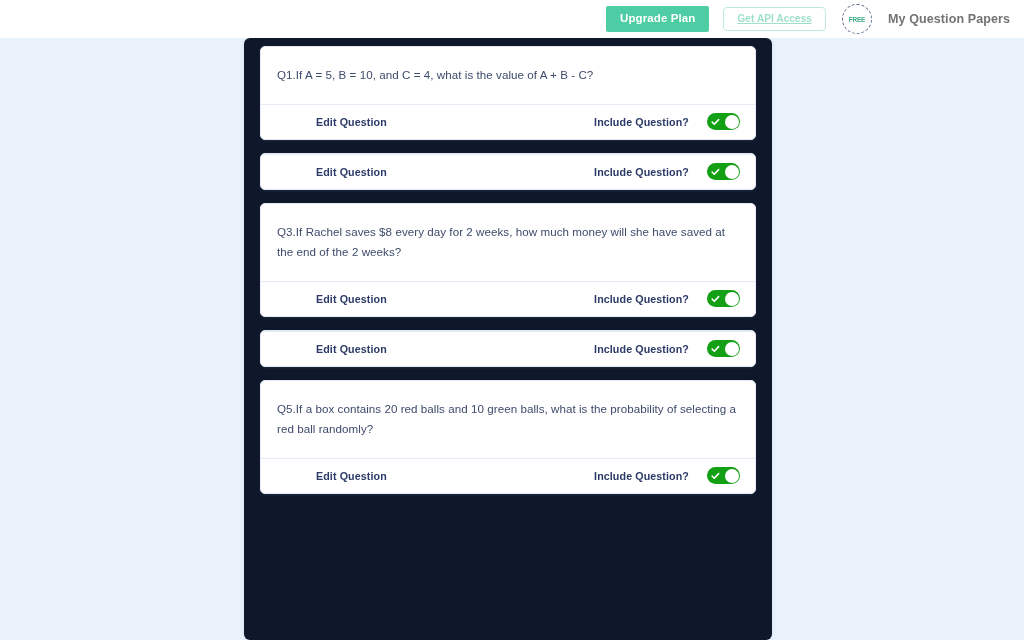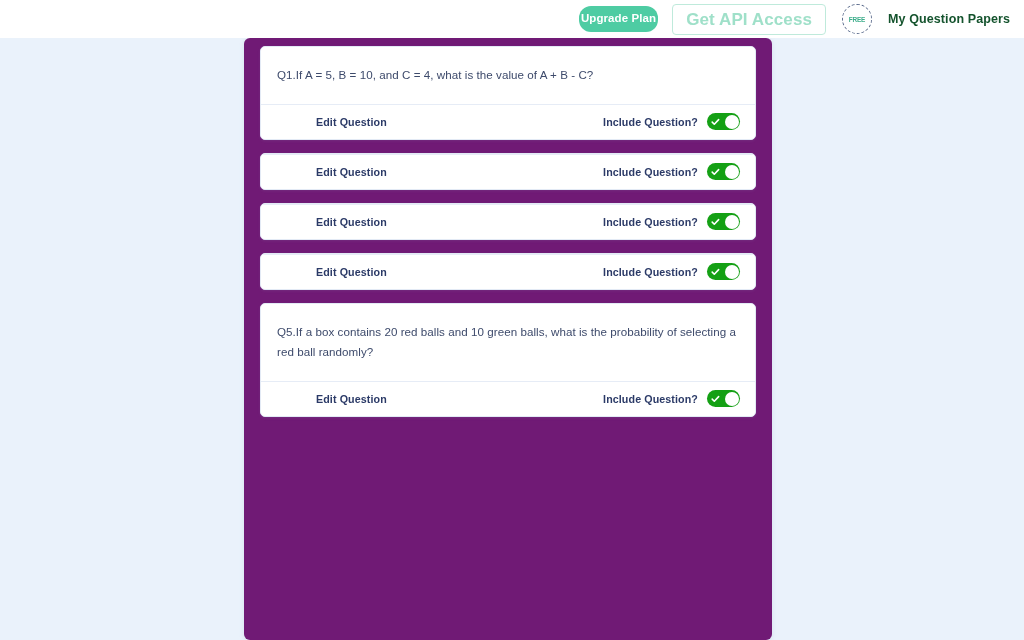--- a/index.html
+++ b/index.html
@@ -27,42 +27,43 @@
     padding: 0 8px 0 0;
     gap: 14px;
     position: relative;
     z-index: 5;
   }
 
   .btn-upgrade {
     background: #4ecca3;
     color: #ffffff;
     border: none;
-    border-radius: 12px;
+    border-radius: 2px;
     font-family: "Liberation Sans", sans-serif;
     font-size: 11.5px;
     font-weight: 700;
     letter-spacing: .1px;
-    padding: 7px 2px;
+    padding: 7px 14px;
     cursor: pointer;
     line-height: 1;
   }
 
   .btn-api {
     background: #ffffff;
     color: #9fe0c9;
     border: 1px solid #bfeadb;
     border-radius: 4px;
     font-family: "Liberation Sans", sans-serif;
-    font-size: 17px;
+    font-size: 10px;
     font-weight: 700;
     letter-spacing: .1px;
     padding: 6px 13px;
     cursor: pointer;
     line-height: 1;
+    text-decoration: underline;
   }
 
   .free-badge {
     width: 30px;
     height: 30px;
     border-radius: 50%;
     border: 1.4px dashed #5b6b8c;
     display: flex;
     align-items: center;
     justify-content: center;
@@ -73,40 +74,40 @@
     font-size: 7px;
     font-weight: 700;
     color: #3fae8c;
     letter-spacing: -0.2px;
     transform: scaleX(.92);
   }
 
   .my-papers {
     font-size: 12.5px;
     font-weight: 700;
-    color: #14532d;
+    color: #737373;
     letter-spacing: .1px;
     cursor: pointer;
     padding-right: 6px;
     white-space: nowrap;
   }
 
   
   .page {
     height: 602px;
     background: #eaf2fb;
     display: flex;
     justify-content: flex-start;
     padding-left: 244px;
     overflow: hidden;
   }
 
   .panel {
     width: 528px;
-    background: #701a75;
+    background: #0f172a;
     border-radius: 6px;
     box-shadow: 0 1px 5px rgba(140, 160, 190, .20);
     padding: 8px 16px 0 16px;
     height: 100%;
     overflow: hidden;
   }
 
   
   .qcard {
     background: #ffffff;
@@ -139,21 +140,21 @@
     font-weight: 700;
     color: #2b3a67;
     cursor: pointer;
     letter-spacing: .1px;
     margin-left: 40px;
   }
 
   .include-wrap {
     display: flex;
     align-items: center;
-    gap: 9px;
+    gap: 18px;
   }
 
   .include-label {
     font-size: 10.7px;
     font-weight: 600;
     color: #2b3a67;
     letter-spacing: .1px;
   }
 
   
@@ -223,20 +224,21 @@
             <span class="toggle" style="background: rgb(20, 160, 20);">
               <svg class="check" viewBox="0 0 12 12">
                 <path d="M1.6 6.2 L4.4 9 L10.2 2.8" fill="none" stroke="#ffffff" stroke-width="2.1" stroke-linecap="round" stroke-linejoin="round"></path>
               </svg>
               <span class="knob"></span>
             </span>
           </span>
         </div>
       </div>
       <div class="qcard">
+        <div class="qtext">Q3.If Rachel saves $8 every day for 2 weeks, how much money will she have saved at the end of the 2 weeks?</div>
         <div class="qfooter">
           <span class="edit-link">Edit Question</span>
           <span class="include-wrap">
             <span class="include-label">Include Question?</span>
             <span class="toggle" style="background: rgb(20, 160, 20);">
               <svg class="check" viewBox="0 0 12 12">
                 <path d="M1.6 6.2 L4.4 9 L10.2 2.8" fill="none" stroke="#ffffff" stroke-width="2.1" stroke-linecap="round" stroke-linejoin="round"></path>
               </svg>
               <span class="knob"></span>
             </span>

